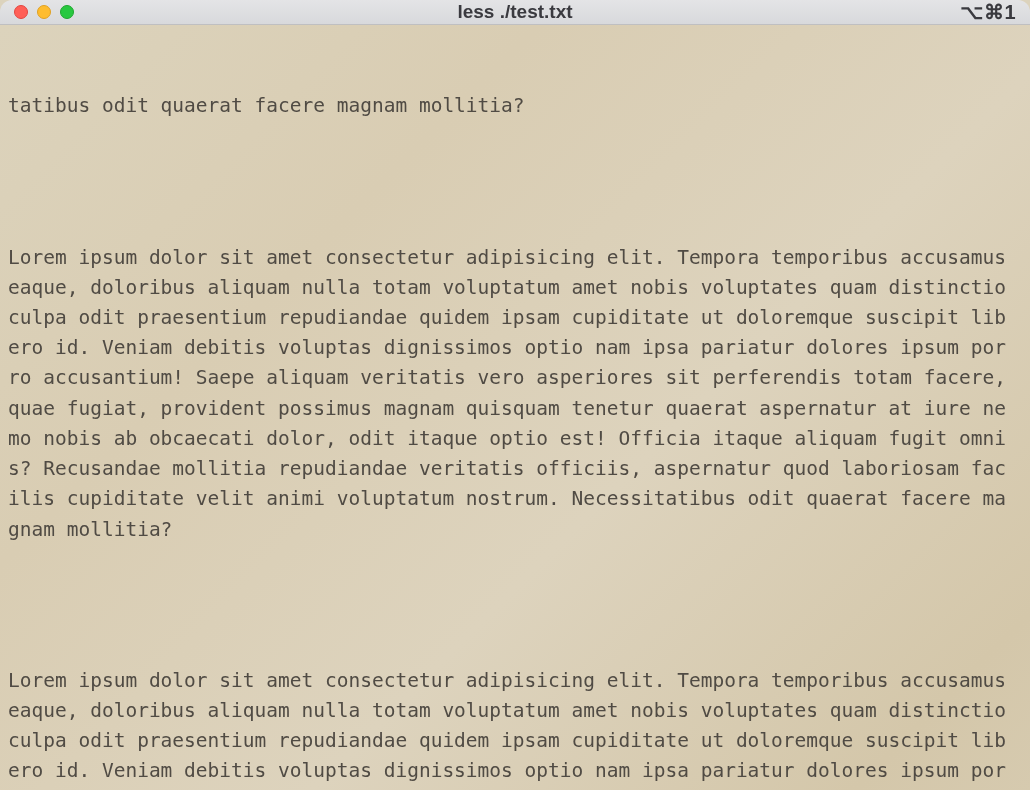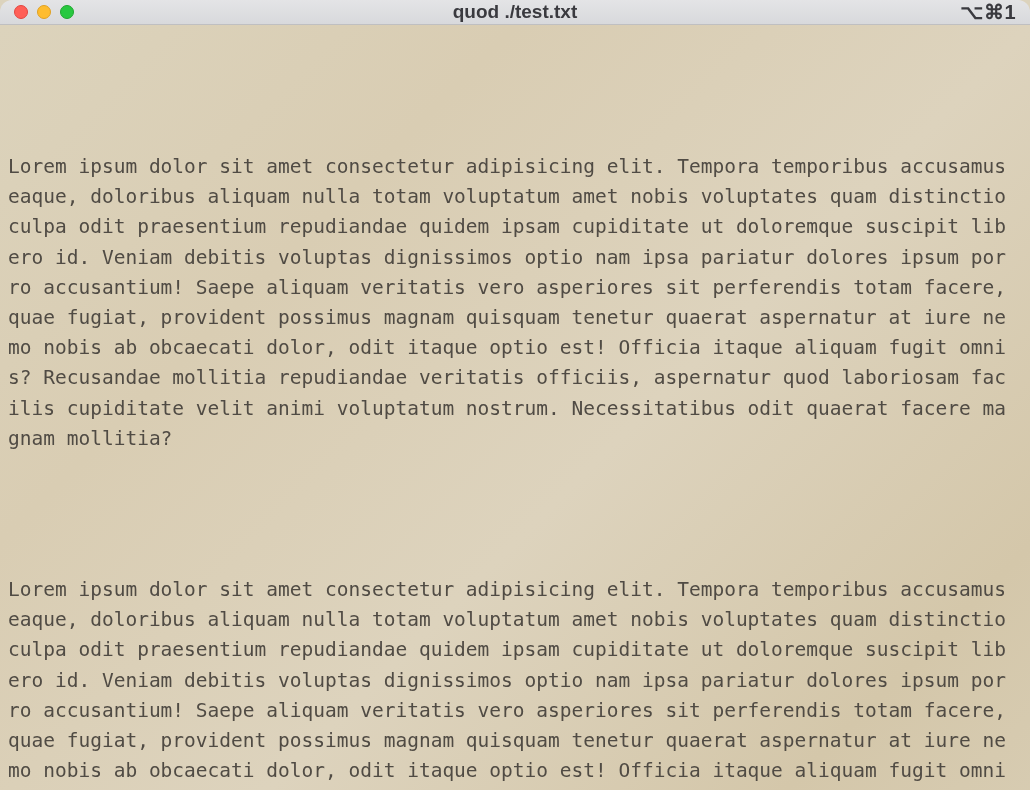--- a/index.html
+++ b/index.html
@@ -88,25 +88,26 @@
 </head>
 <body>
 
 <div class="window">
   <div class="titlebar">
     <div class="traffic-lights">
       <div class="traffic-light close"></div>
       <div class="traffic-light minimize"></div>
       <div class="traffic-light zoom"></div>
     </div>
-    <div class="title">quod ./test.txt</div>
+    <div class="title">less ./test.txt</div>
     <div class="shortcut">⌥⌘1</div>
   </div>
   <div class="content-wrapper">
     <div class="terminal">
+      <span class="terminal-line">tatibus odit quaerat facere magnam mollitia?</span>
       <span class="terminal-line"></span>
       <span class="terminal-line">Lorem ipsum dolor sit amet consectetur adipisicing elit. Tempora temporibus accusamus eaque, doloribus aliquam nulla totam voluptatum amet nobis voluptates quam distinctio culpa odit praesentium repudiandae quidem ipsam cupiditate ut doloremque suscipit libero id. Veniam debitis voluptas dignissimos optio nam ipsa pariatur dolores ipsum porro accusantium! Saepe aliquam veritatis vero asperiores sit perferendis totam facere, quae fugiat, provident possimus magnam quisquam tenetur quaerat aspernatur at iure nemo nobis ab obcaecati dolor, odit itaque optio est! Officia itaque aliquam fugit omnis? Recusandae mollitia repudiandae veritatis officiis, aspernatur quod laboriosam facilis cupiditate velit animi voluptatum nostrum. Necessitatibus odit quaerat facere magnam mollitia?</span>
       <span class="terminal-line"></span>
       <span class="terminal-line">Lorem ipsum dolor sit amet consectetur adipisicing elit. Tempora temporibus accusamus eaque, doloribus aliquam nulla totam voluptatum amet nobis voluptates quam distinctio culpa odit praesentium repudiandae quidem ipsam cupiditate ut doloremque suscipit libero id. Veniam debitis voluptas dignissimos optio nam ipsa pariatur dolores ipsum porro accusantium! Saepe aliquam veritatis vero asperiores sit perferendis totam facere, quae fugiat, provident possimus magnam quisquam tenetur quaerat aspernatur at iure nemo nobis ab obcaecati dolor, odit itaque optio est! Officia itaque aliquam fugit omnis? Recusandae mollitia repudiandae veritatis officiis, aspernatur quod laboriosam facilis cupiditate velit animi voluptatum nostrum. Necessitatibus odit quaerat facere magnam mollitia?</span>
       <span class="terminal-line"></span>
       
       
     </div>
     <div class="scrollbar">
       

